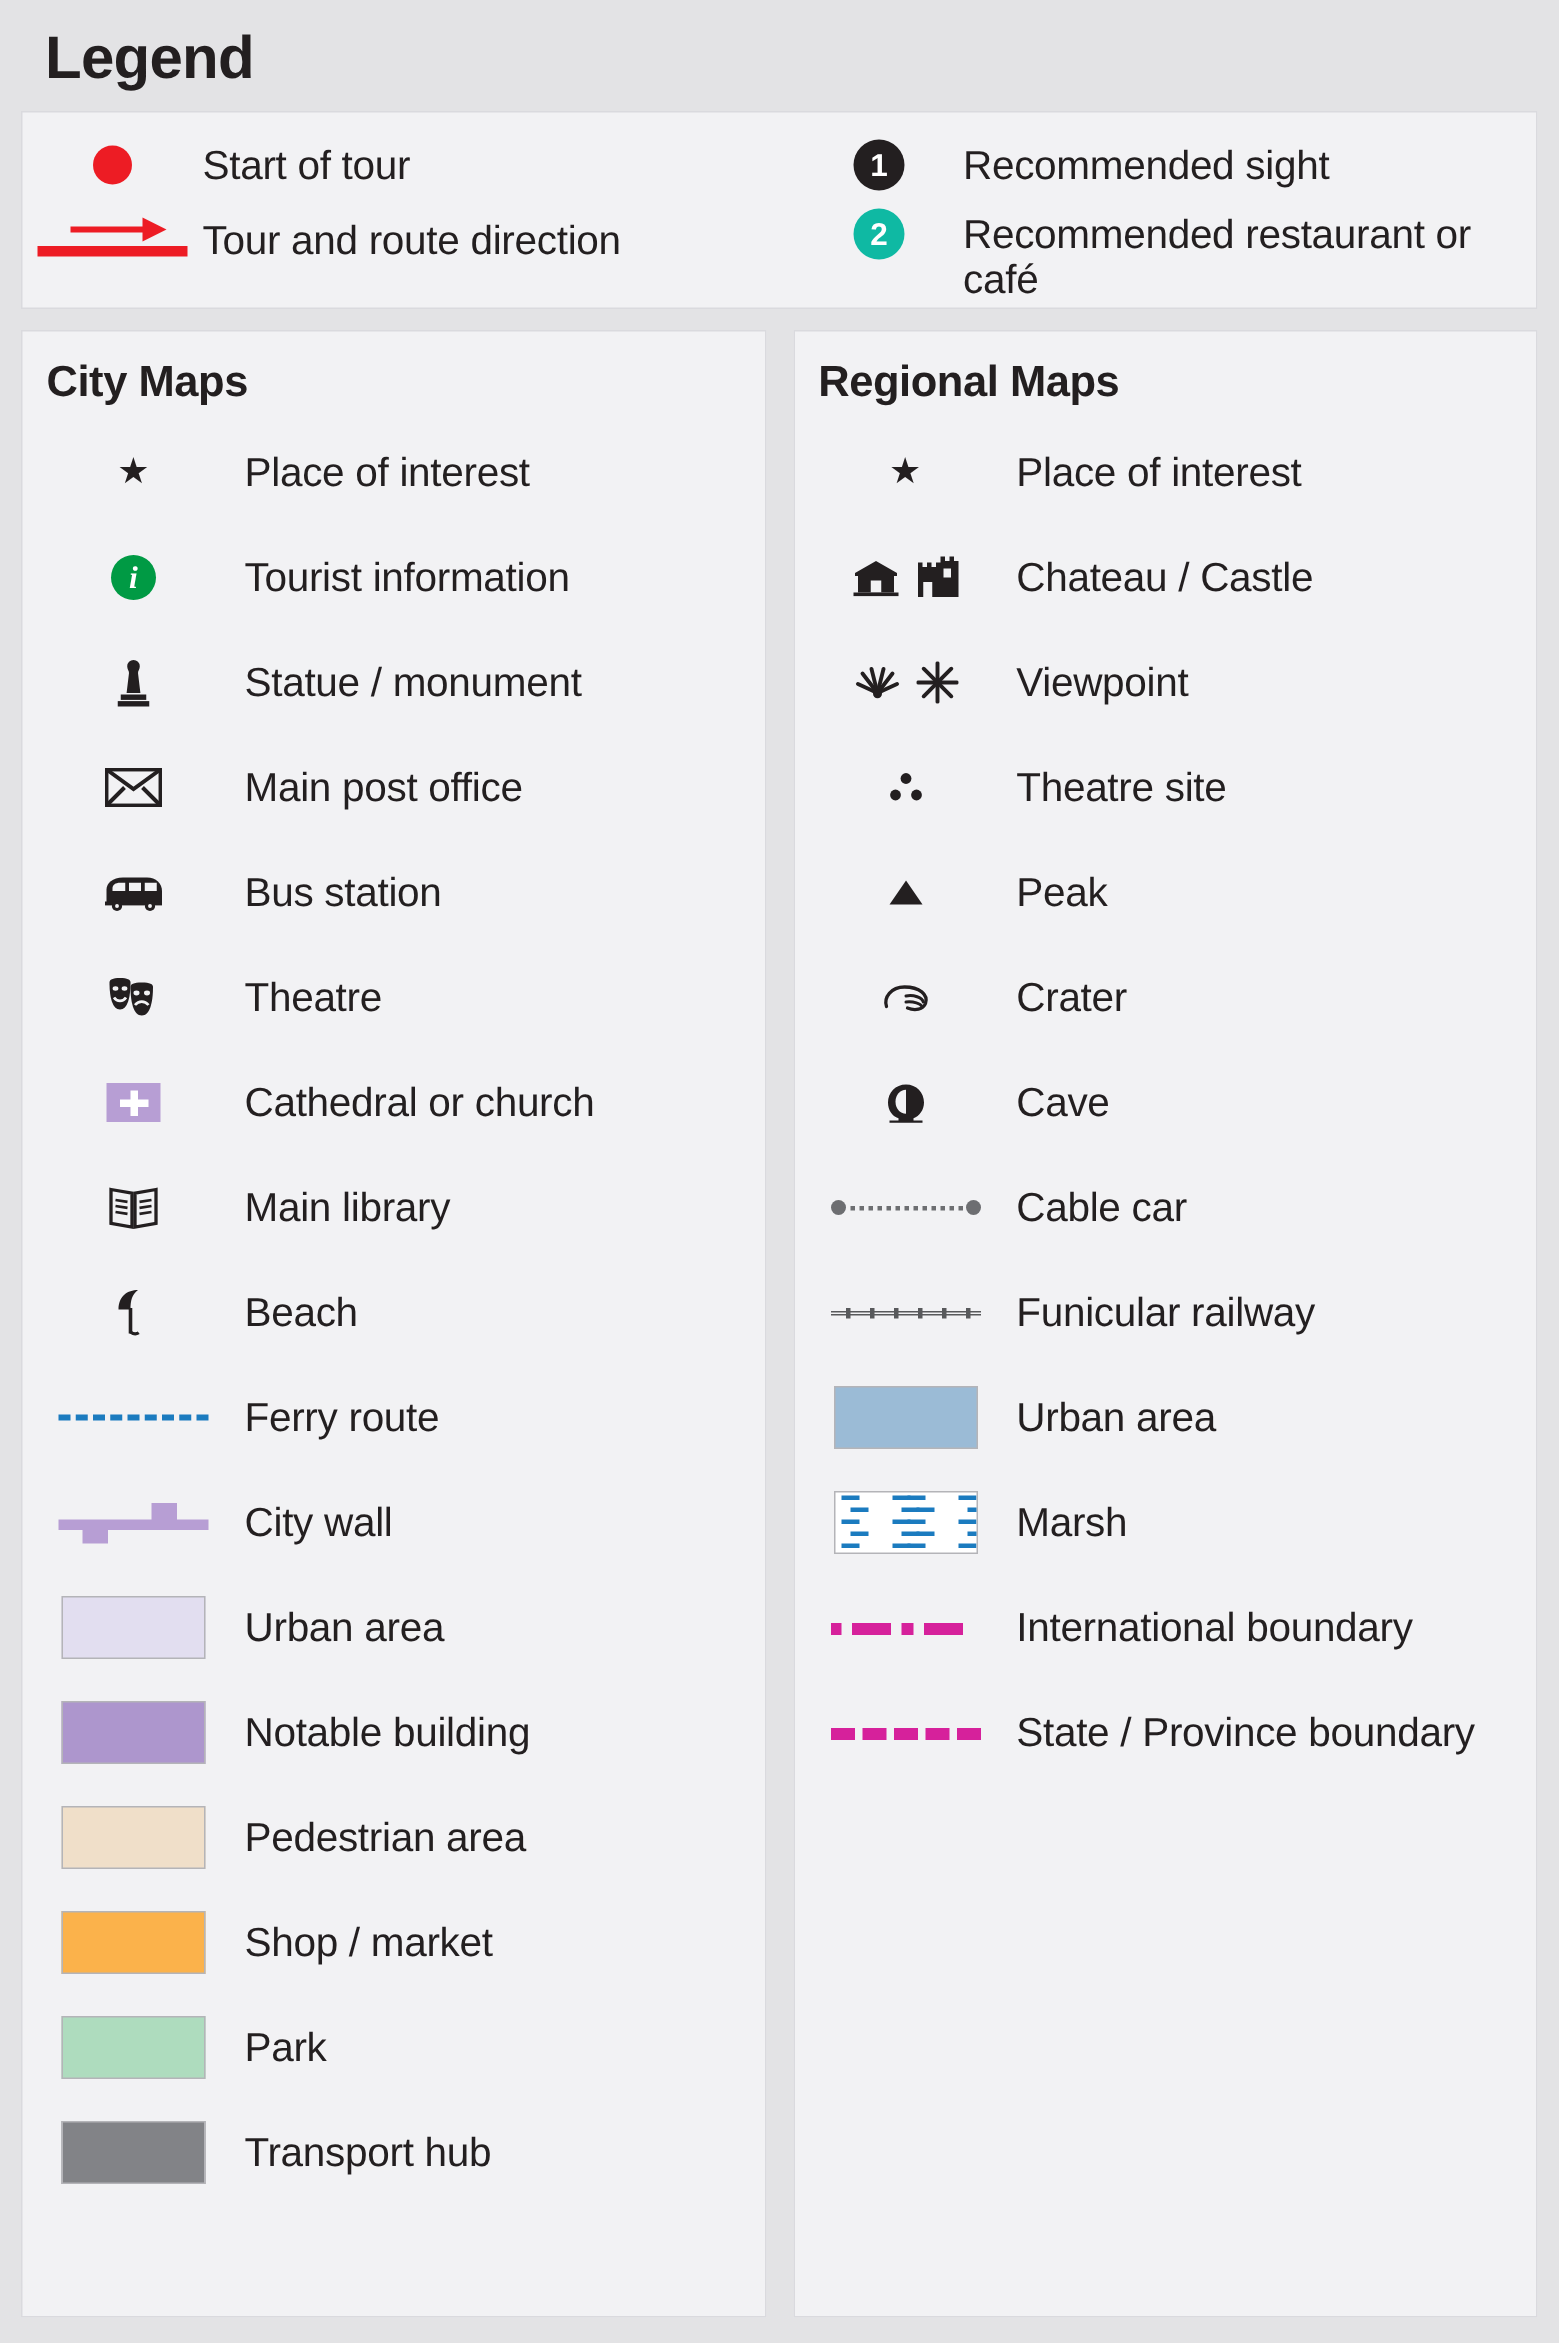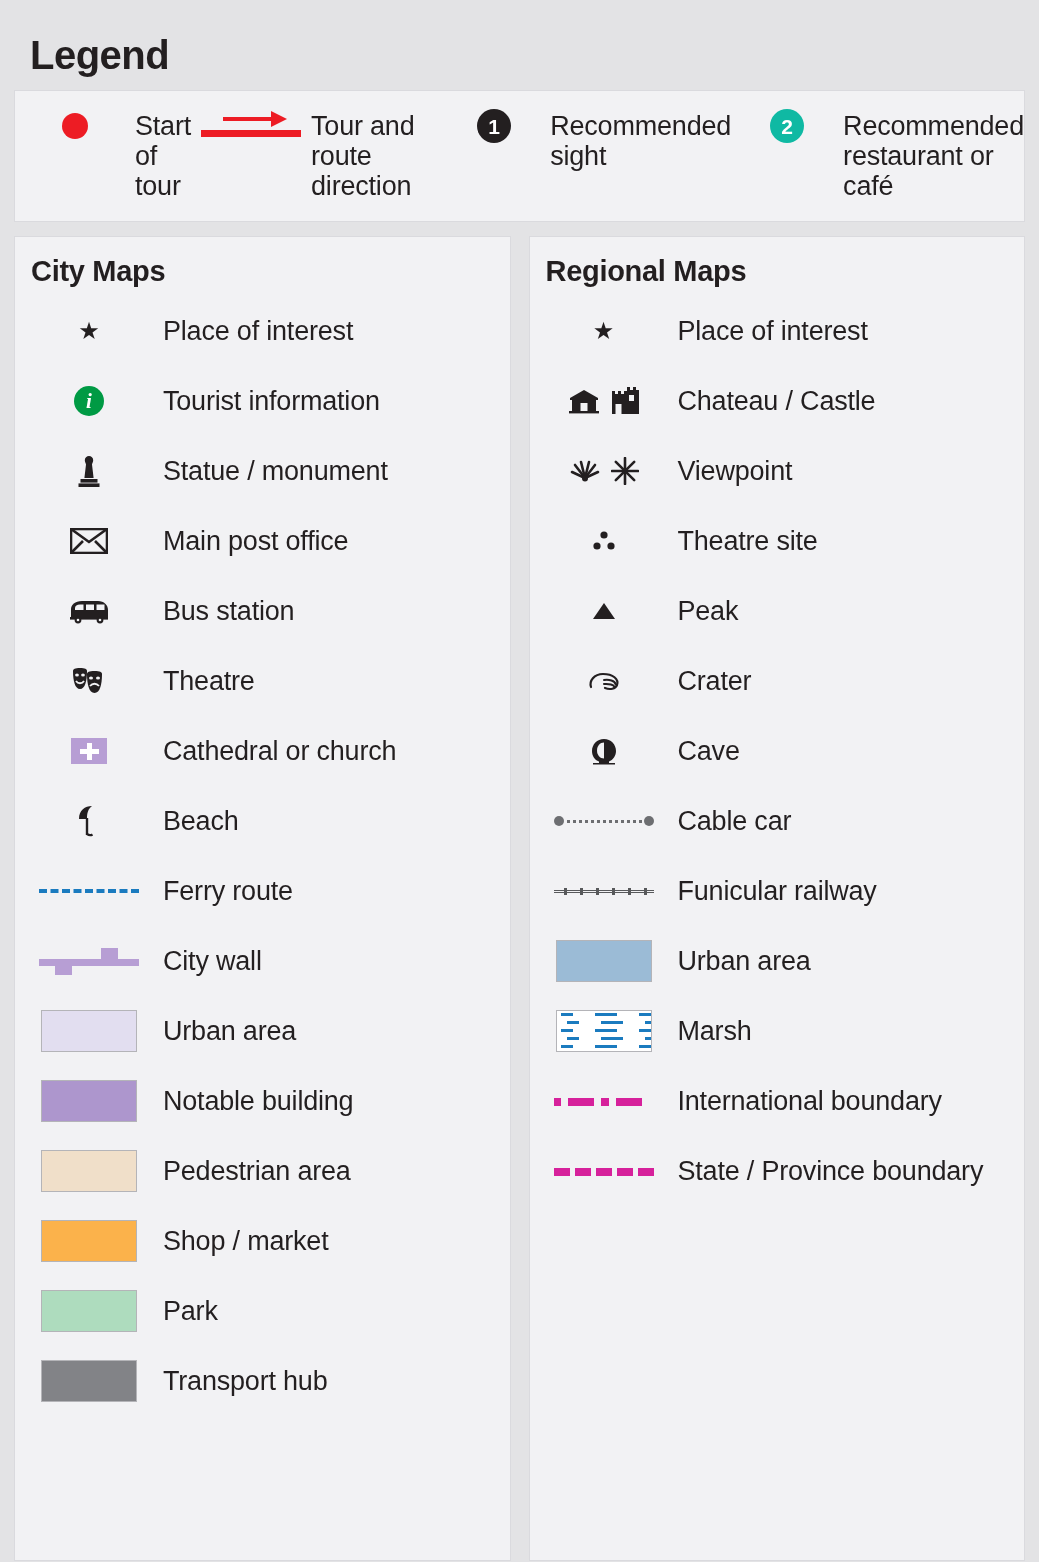--- a/index.html
+++ b/index.html
@@ -12,21 +12,21 @@
     height: 1562px;
     font-family: "Liberation Sans", sans-serif;
     color: #231f20;
     overflow: hidden;
   }
   .page {
     position: relative;
     width: 1039px;
     height: 1438px;
     box-sizing: border-box;
-    padding: 16px 14px;
+    padding: 0 14px;
   }
   .legend-title {
     font-size: 40px;
     font-weight: bold;
     letter-spacing: -0.5px;
     padding: 18px 0 14px 16px;
     line-height: 1.05;
   }
   .panel {
     background: #f2f2f4;
@@ -36,20 +36,21 @@
 
   
   .top-panel {
     display: flex;
     padding: 14px 0 16px 0;
     height: 132px;
     box-sizing: border-box;
   }
   .top-col {
     display: flex;
+    flex-direction: column;
     justify-content: flex-start;
   }
   .top-col.left { width: 515px; }
   .top-col.right { flex: 1; }
   .trow {
     display: flex;
     align-items: flex-start;
     height: 54px;
   }
   .trow .sym {
@@ -407,20 +408,30 @@
         <div class="row">
           <div class="sym">
             <div class="church-box">
                 <span class="cross-v"></span>
                 <span class="cross-h"></span>
               </div>
           </div>
           <div class="lbl">Cathedral or church</div>
         </div>
 
+        <div class="row">
+          <div class="sym">
+            <svg width="34" height="30" viewBox="0 0 34 30">
+              <path d="M2 3 L16 5.5 L16 28 L2 25.5 Z" fill="none" stroke="#231f20" stroke-width="2.2"></path>
+              <path d="M32 3 L18 5.5 L18 28 L32 25.5 Z" fill="none" stroke="#231f20" stroke-width="2.2"></path>
+              <path d="M5 10 L13 11.3 M5 14 L13 15.3 M5 18 L13 19.3 M21 11.3 L29 10 M21 15.3 L29 14 M21 19.3 L29 18" stroke="#231f20" stroke-width="1.8"></path>
+            </svg>
+          </div>
+          <div class="lbl">Main library</div>
+        </div>
 
         <div class="row">
           <div class="sym">
             <svg width="30" height="32" viewBox="0 0 30 32">
               <path d="M5 14 C5 5 11 1 18 1 C14 4 13 8 13 14 Z" fill="#231f20"></path>
               <path d="M13 13 L13 30" stroke="#231f20" stroke-width="2.4"></path>
               <path d="M13 29 C15 30.5 17 30.5 18.5 29.5" stroke="#231f20" stroke-width="2.2" fill="none"></path>
             </svg>
           </div>
           <div class="lbl">Beach</div>

